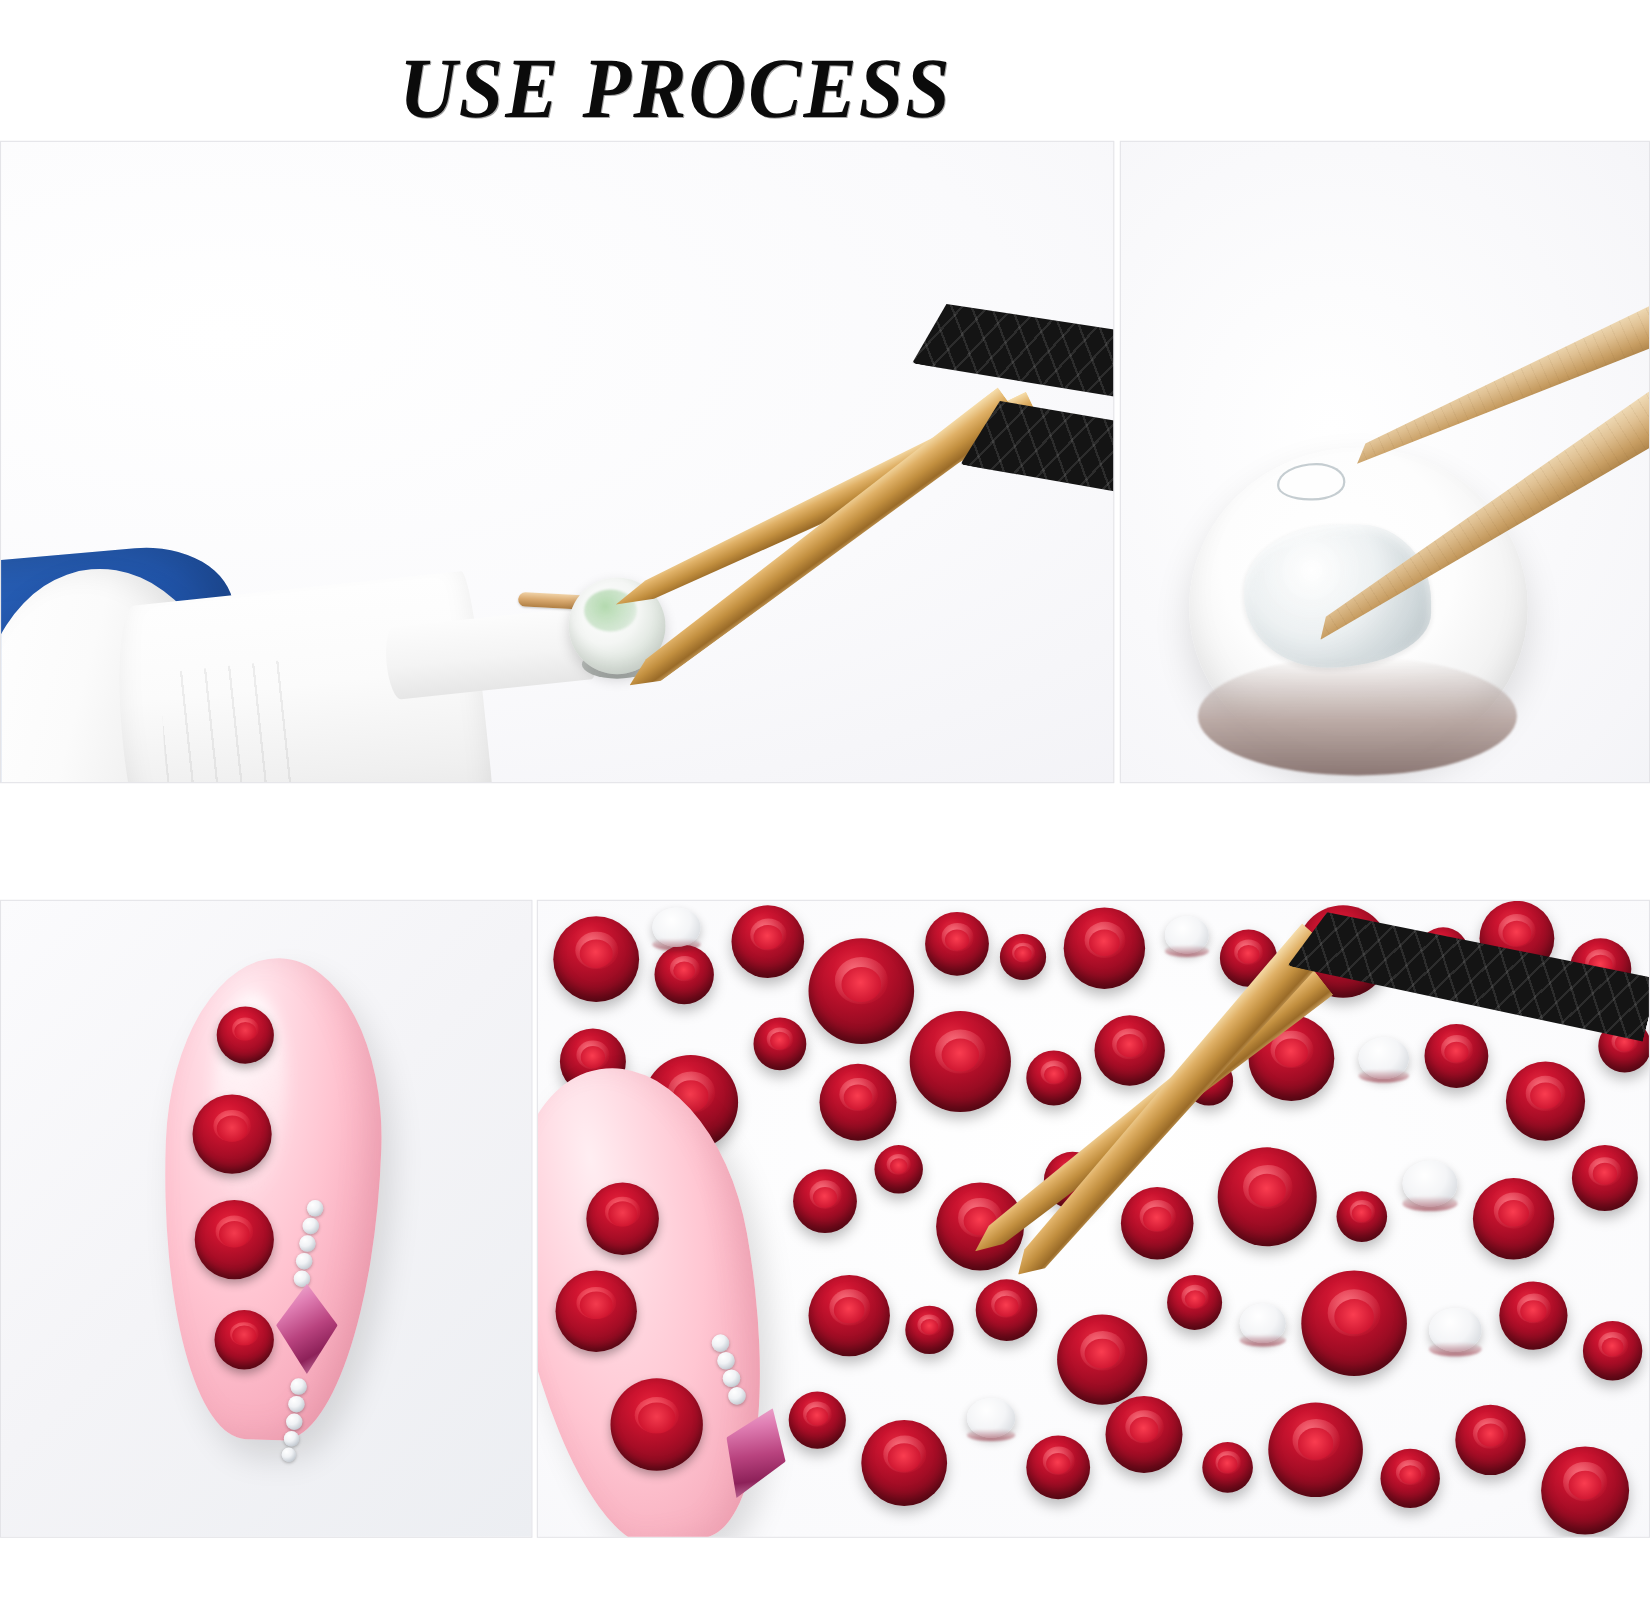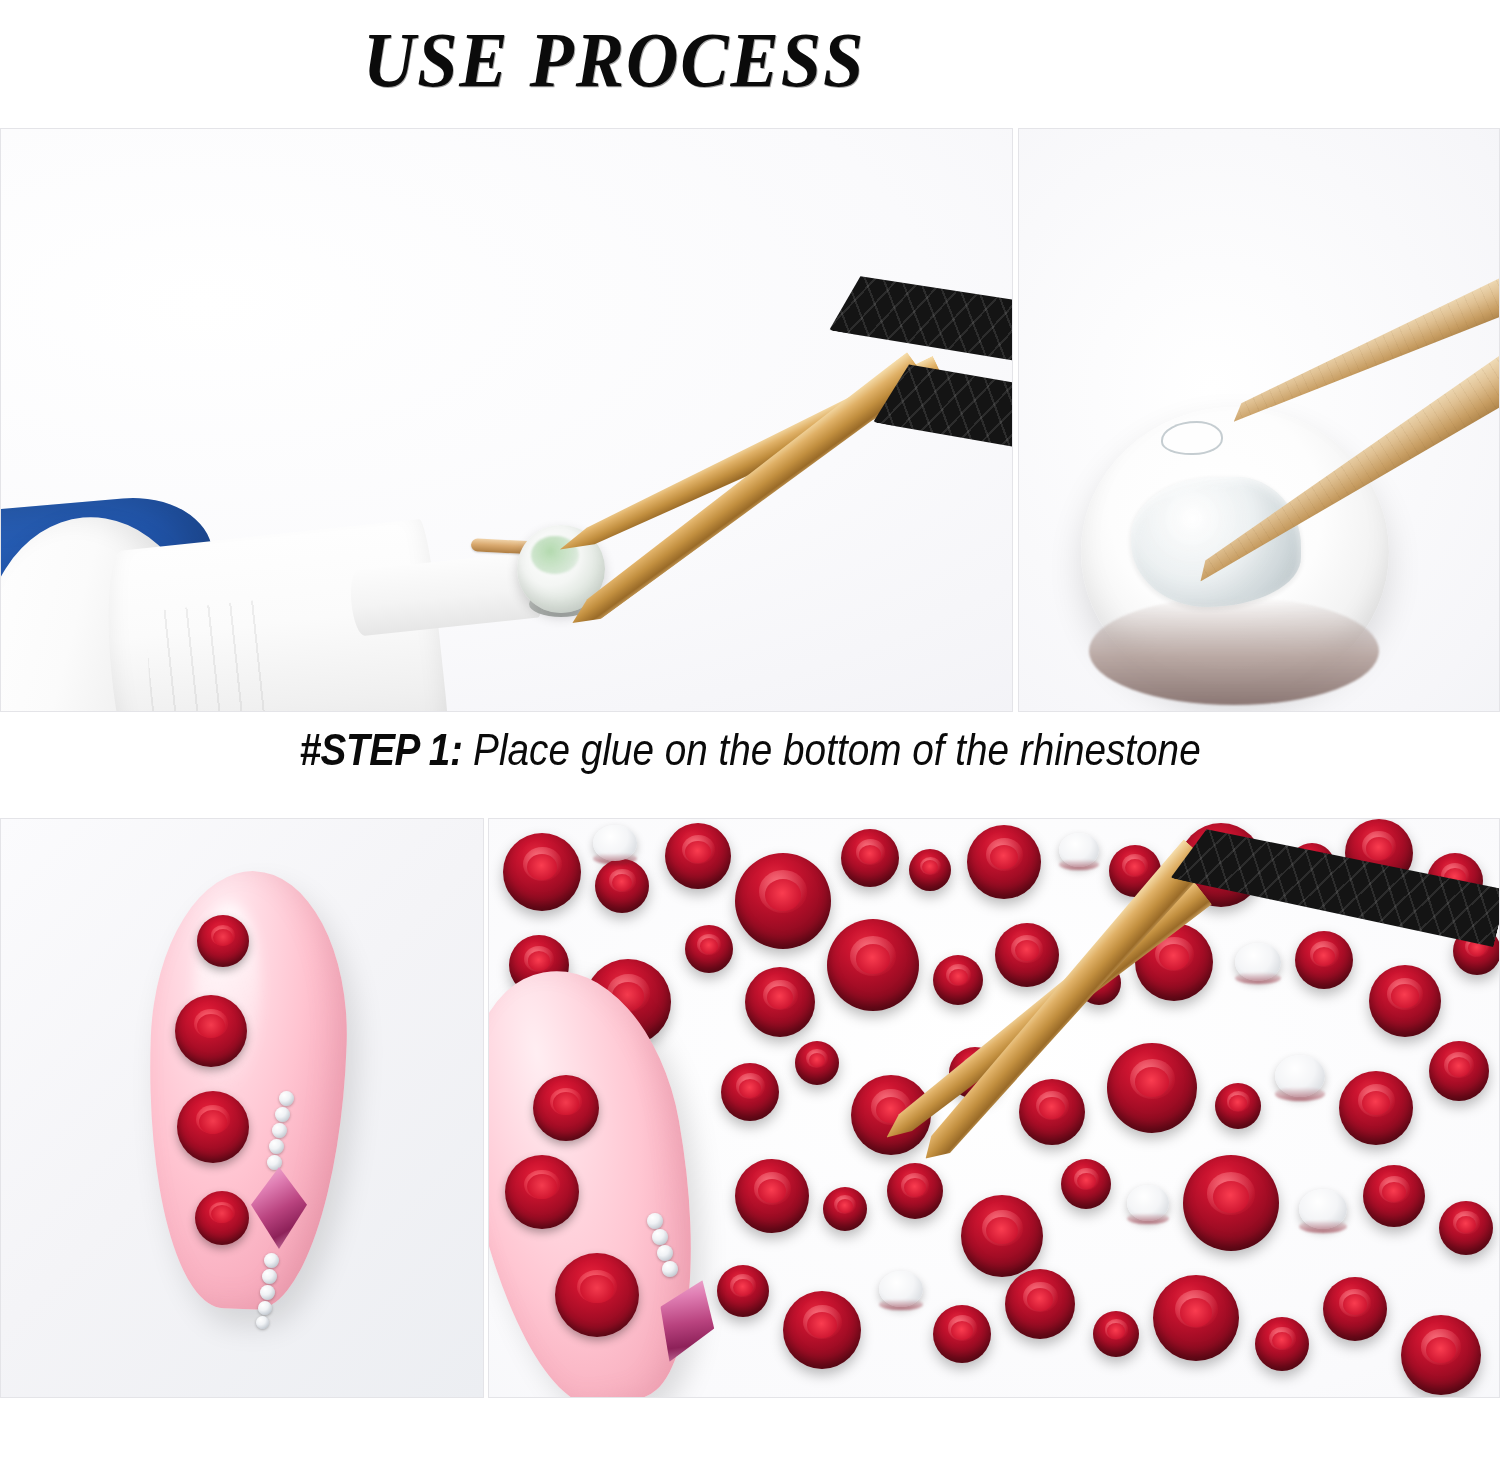--- a/index.html
+++ b/index.html
@@ -7,21 +7,21 @@
     width:1500px; height:1466px;
     background:#ffffff;
     font-family:"Liberation Sans", sans-serif;
     overflow:hidden;
   }
   .page { position:relative; width:1500px; height:1466px; background:#fff; }
 
   
   .title-bar{
     position:absolute; left:0; top:0; width:1228px; height:120px;
-    display:flex; align-items:center; justify-content:center;
+    display:flex; align-items:flex-end; justify-content:center;
   }
   .title{
     font-family:"Liberation Serif", serif;
     font-weight:700; font-style:italic;
     font-size:78px; line-height:1.03;
     letter-spacing:2px; color:#0b0b0b;
     transform:scaleX(0.93);
     transform-origin:center top;
     text-shadow:1px 1px 0 rgba(0,0,0,.35);
     white-space:nowrap;
@@ -368,25 +368,20 @@
       <div class="macro-stone"></div>
       <div class="macro-stone-rim"></div>
       <div class="glue-blob"></div>
       <div class="glue-blob2"></div>
       <div class="wood-tw wt-u"></div>
       <div class="wood-tw wt-l"></div>
     </div>
 
   </div>
 
-  <div class="caption cap1">
-    <span class="cap-inner">
-      <span class="cap-key">#STEP 1:</span><span class="cap-rest"> Place glue on the bottom of the rhinestone</span>
-    </span>
-  </div>
 
   <div class="step-2-strip">
 
     <div class="photo p3">
       <div class="p3bg"></div>
       <div class="nail">
         <div class="nail-shine"></div>
       </div>
       <div class="rs" style="left:196px;top:96px;width:52px;height:52px;"></div>
       <div class="rs" style="left:174px;top:176px;width:72px;height:72px;"></div>

